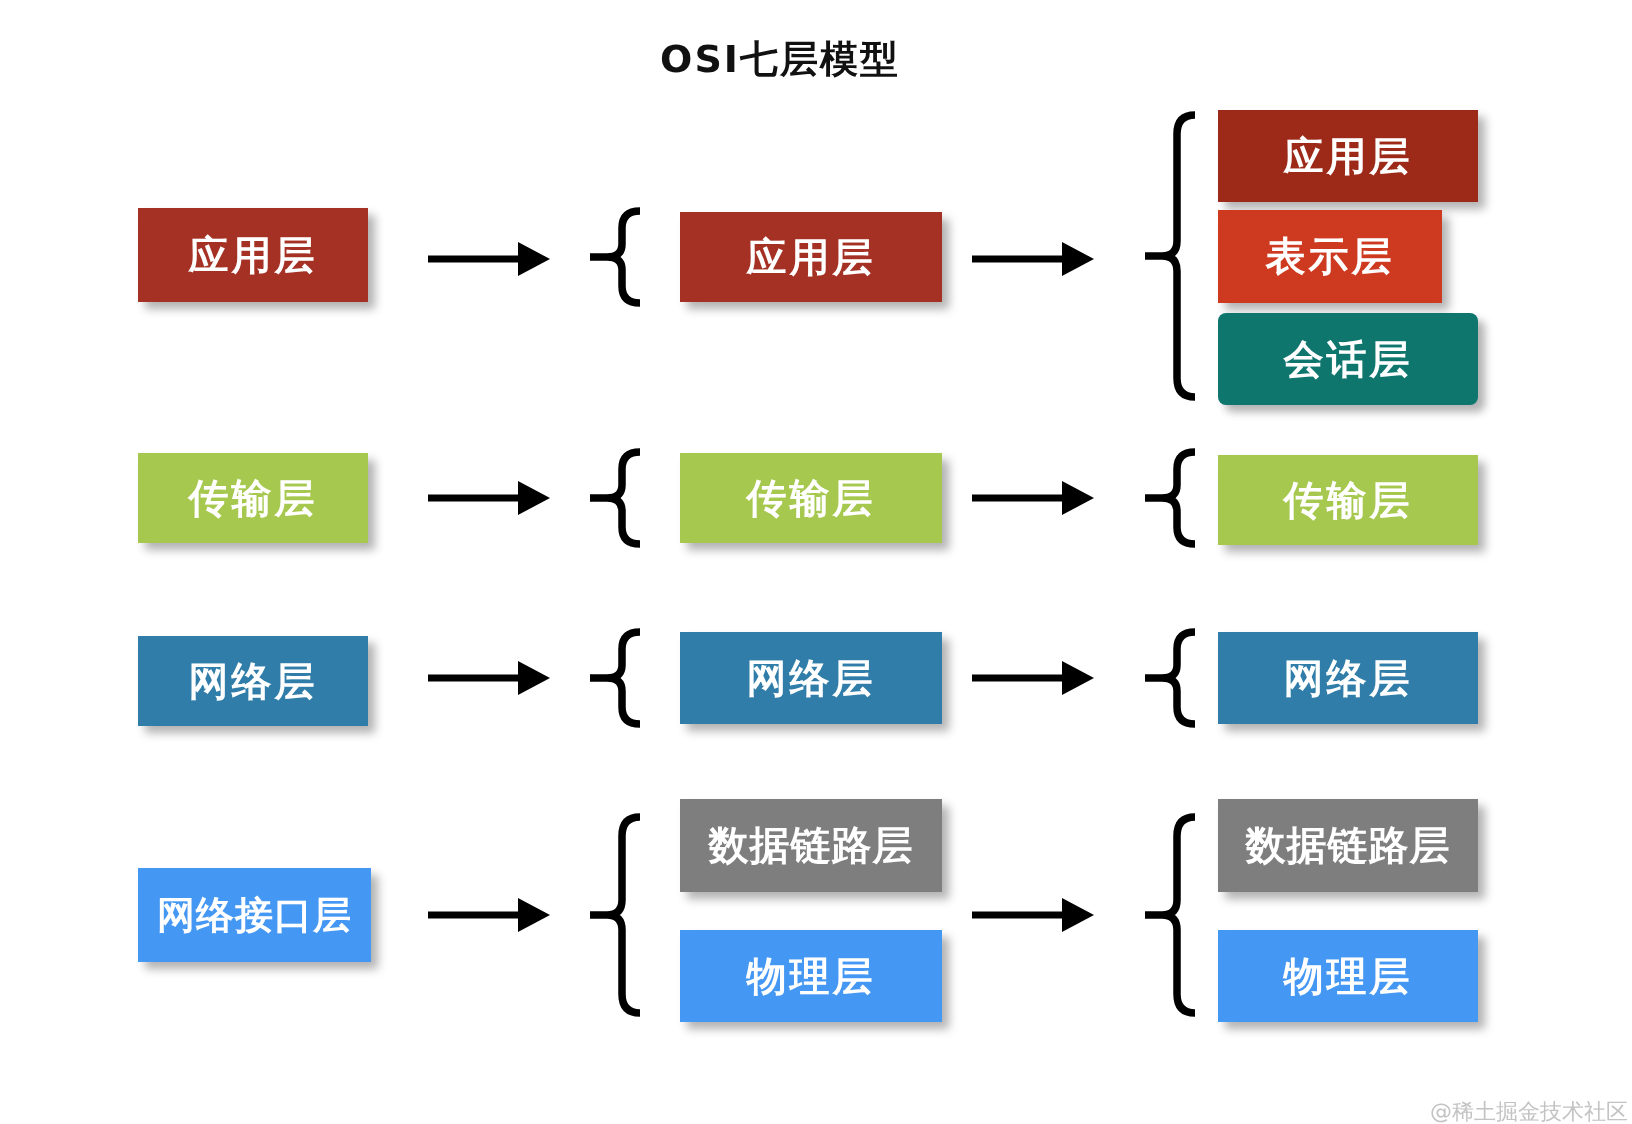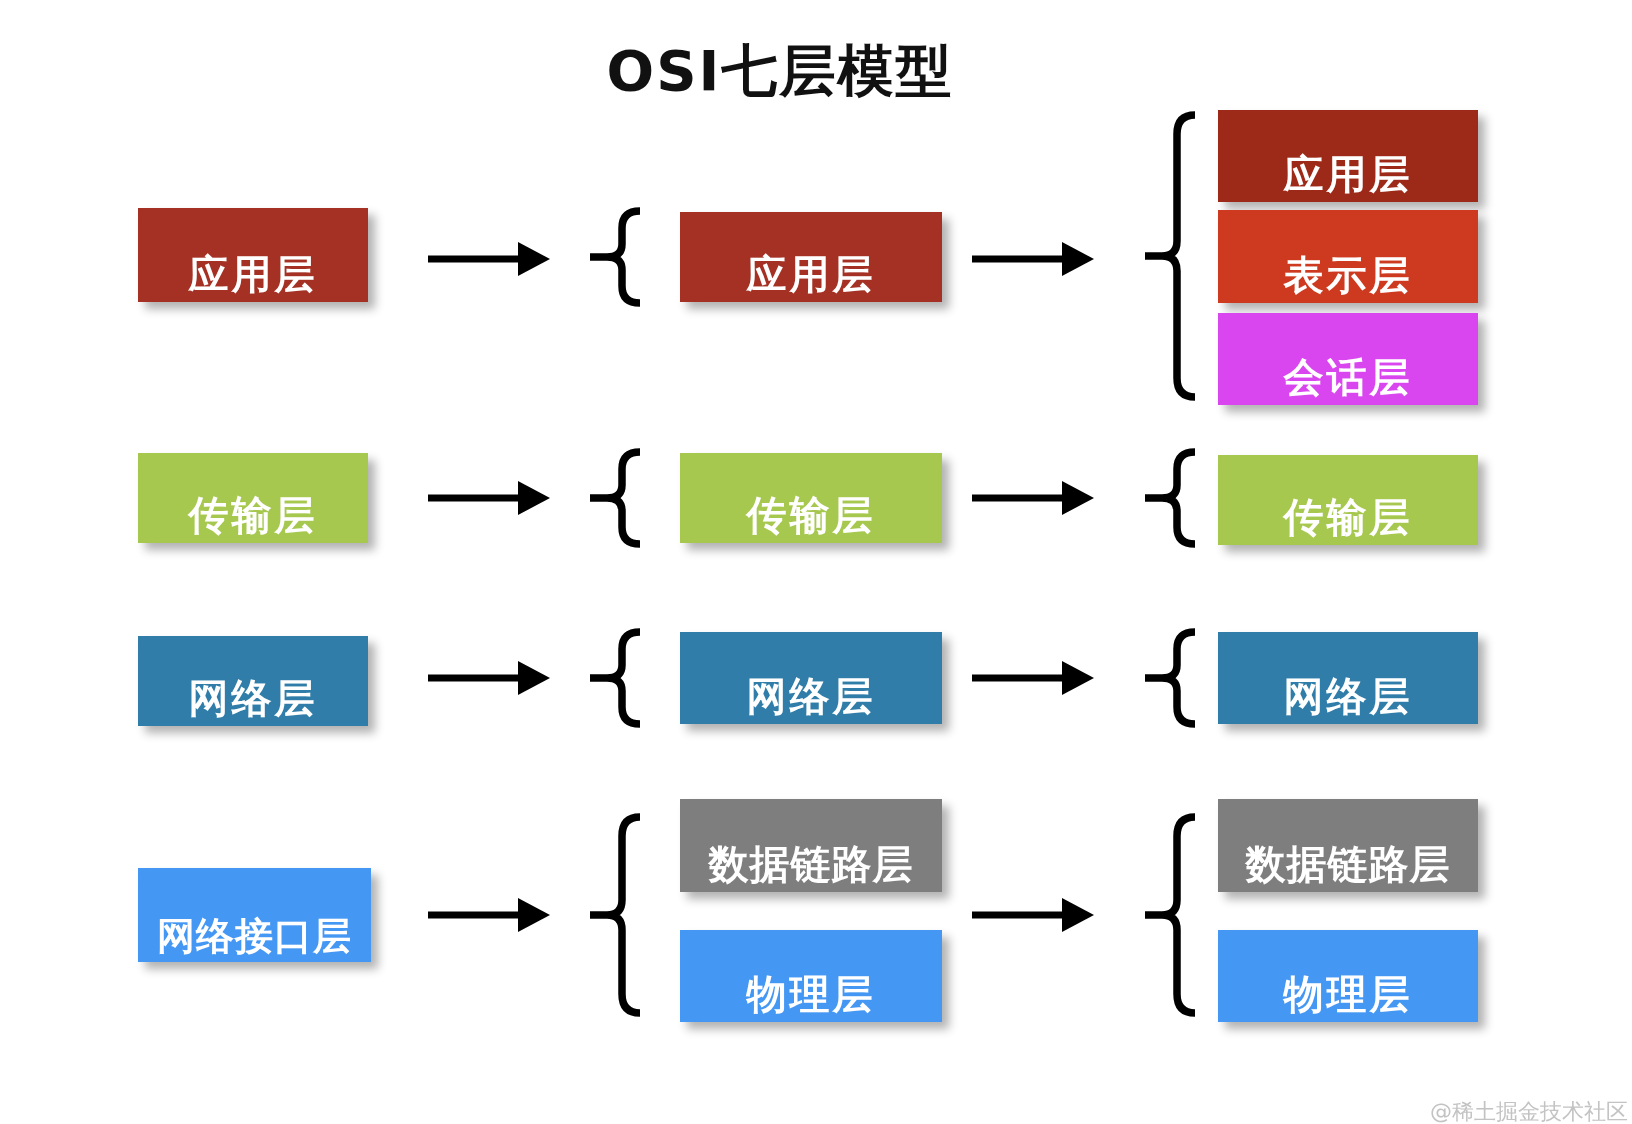--- a/index.html
+++ b/index.html
@@ -2,42 +2,42 @@
 <html><head>
 <meta charset="utf-8">
 <style>
   html,body{margin:0;padding:0;background:#ffffff;}
   .canvas{
     position:relative;width:1632px;height:1124px;background:#ffffff;
     overflow:hidden;font-family:"DejaVu Sans",sans-serif;
   }
   .title{
     position:absolute;left:530px;top:34px;width:500px;text-align:center;
-    font-size:56px;font-weight:bold;color:#111;letter-spacing:2px;
+    font-size:38px;font-weight:bold;color:#111;letter-spacing:2px;
   }
   .box{
-    position:absolute;display:flex;align-items:flex-end;justify-content:center;
+    position:absolute;display:flex;align-items:center;justify-content:center;
     color:#fff;font-weight:bold;font-size:40px;letter-spacing:3px;
     box-shadow:7px 7px 9px rgba(0,0,0,0.30);
   }
   .box .lbl{white-space:nowrap;}
   
   .p-l0{left:138px;top:208px;width:230px;height:94px}
   .p-l1{left:138px;top:453px;width:230px;height:90px}
   .p-l2{left:138px;top:636px;width:230px;height:90px}
   .p-l3{left:138px;top:868px;width:233px;height:94px;font-size:38px;letter-spacing:1px}
   
   .p-m0{left:680px;top:212px;width:262px;height:90px}
   .p-m1{left:680px;top:453px;width:262px;height:90px}
   .p-m2{left:680px;top:632px;width:262px;height:92px}
   .p-m3{left:680px;top:799px;width:262px;height:93px;letter-spacing:1px}
   .p-m4{left:680px;top:930px;width:262px;height:92px}
   
   .p-r0{left:1218px;top:110px;width:260px;height:92px}
-  .p-r1{left:1218px;top:210px;width:260px;height:93px}
+  .p-r1{left:1218px;top:210px;width:224px;height:93px}
   .p-r2{left:1218px;top:313px;width:260px;height:92px}
   .p-r3{left:1218px;top:455px;width:260px;height:90px}
   .p-r4{left:1218px;top:632px;width:260px;height:92px}
   .p-r5{left:1218px;top:799px;width:260px;height:93px;letter-spacing:1px}
   .p-r6{left:1218px;top:930px;width:260px;height:92px}
   
   .arrow{position:absolute;width:122px;height:40px}
   .a1{left:428px;top:239px}.a2{left:428px;top:478px}.a3{left:428px;top:658px}.a4{left:428px;top:895px}
   .a5{left:972px;top:239px}.a6{left:972px;top:478px}.a7{left:972px;top:658px}.a8{left:972px;top:895px}
   
@@ -90,21 +90,21 @@
   <div class="box p-m4" style="background-color: rgb(68, 151, 242);">
     <span class="lbl">物理层</span>
   </div>
 
   <div class="box p-r0" style="background-color: rgb(157, 42, 24);">
     <span class="lbl">应用层</span>
   </div>
   <div class="box p-r1" style="background-color: rgb(206, 58, 32);">
     <span class="lbl">表示层</span>
   </div>
-  <div class="box p-r2" style="background-color: #d946ef;">
+  <div class="box p-r2" style="background-color: #0f766e; border-radius: 8px;">
     <span class="lbl">会话层</span>
   </div>
   <div class="box p-r3" style="background-color: rgb(166, 200, 78);">
     <span class="lbl">传输层</span>
   </div>
   <div class="box p-r4" style="background-color: rgb(47, 125, 168);">
     <span class="lbl">网络层</span>
   </div>
   <div class="box p-r5" style="background-color: rgb(126, 126, 126);">
     <span class="lbl">数据链路层</span>

